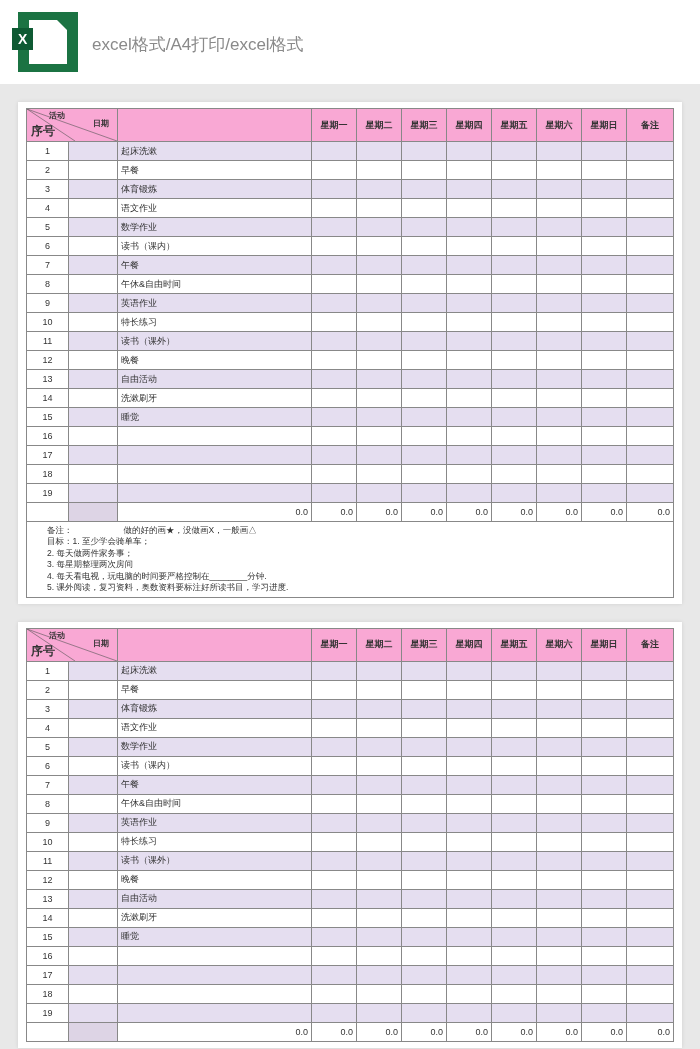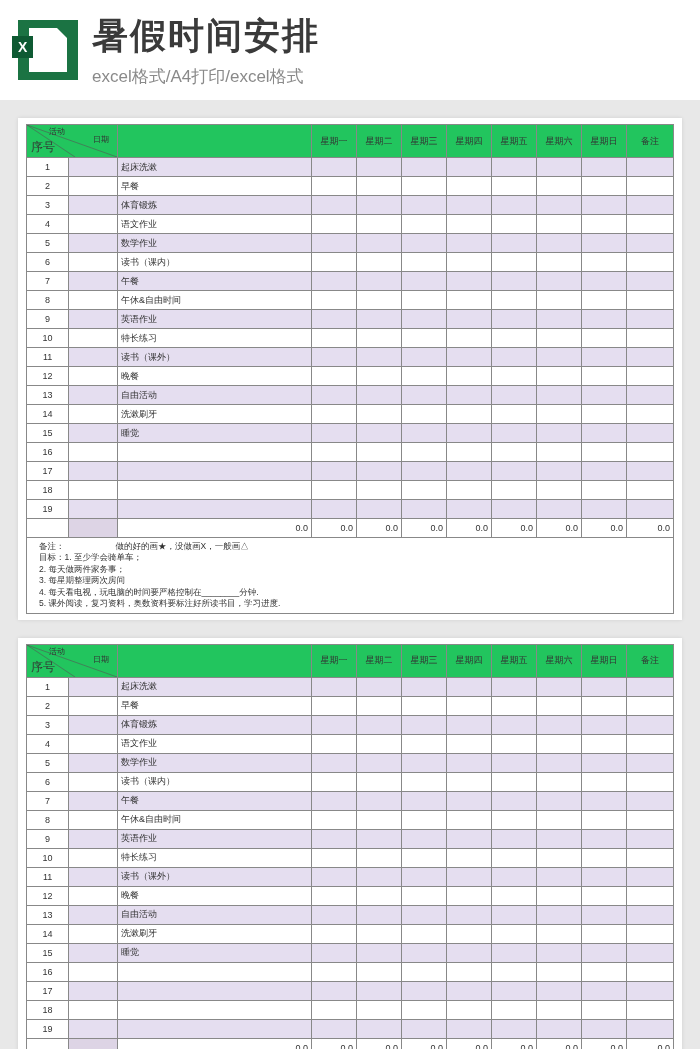--- a/index.html
+++ b/index.html
@@ -7,45 +7,44 @@
 .hero-icon{width:60px;height:60px;background:#1b7343;display:flex;align-items:center;justify-content:center;position:relative}
 .hero-icon .pg{background:#fff;width:38px;height:44px;position:relative}
 .hero-icon .pg:before{content:"";position:absolute;right:0;top:0;border-top:10px solid #1b7343;border-left:10px solid transparent}
 .hero-icon .x{position:absolute;left:-6px;top:16px;background:#0e5a33;color:#fff;font-weight:bold;font-size:14px;padding:3px 6px}
 .hero-txt{flex:1}
 .hero-title{font-size:36px;font-weight:800;color:#3a3a3a;letter-spacing:2px;margin:0}
 .hero-sub{font-size:17px;color:#8a8a8a;margin-top:4px}
 .sheet{background:#fff;margin:18px;padding:6px 8px;box-shadow:0 0 4px rgba(0,0,0,.1)}
 table{border-collapse:collapse;width:100%;font-size:9px;color:#333}
 td,th{border:1px solid #888;padding:2px 3px;height:14px;vertical-align:middle}
-th{font-weight:normal;text-align:center;background:#22c55e}
+th{font-weight:bold;text-align:center;background:#f9a8d4}
 .diag{position:relative;padding:0;width:90px;height:32px}
 .diag svg{position:absolute;inset:0}
 .diag .a{position:absolute;top:1px;left:22px;font-size:8px}
 .diag .b{position:absolute;top:9px;right:8px;font-size:8px}
 .diag .c{position:absolute;bottom:1px;left:4px;font-size:12px}
 .seq{text-align:center;width:32px}
 .time{width:38px;background:#ddd4e5}
 .act{min-width:120px}
 .day{width:38px;text-align:center}
 .rmk{width:40px}
 .odd .time,.odd .day,.odd .rmk,.odd .act{background:#e5def0}
 .even .time,.even .day,.even .rmk,.even .act{background:#fff}
-.notes td{font-size:8.5px;line-height:1.35;padding:3px 12px}
+.notes td{font-size:8.5px;line-height:1.35;padding:3px 20px}
 </style>
 </head>
 <body>
 
 <div class="hero">
   <div class="hero-icon">
     <div class="pg"></div>
       <div class="x">X</div>
   </div>
   <div class="hero-txt">
-    <div class="hero-title">暑假时间安排</div>
     <div class="hero-sub">excel格式/A4打印/excel格式</div>
   </div>
 </div>
 
 <div class="sheet">
     <table>
       <tbody>
         <tr>
           <th class="diag" colspan="2" rowspan="2">
             <svg viewBox="0 0 90 32" preserveAspectRatio="none">

